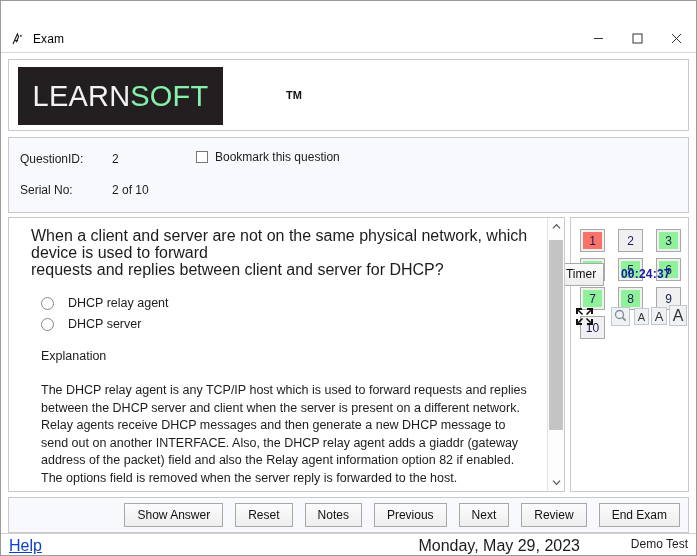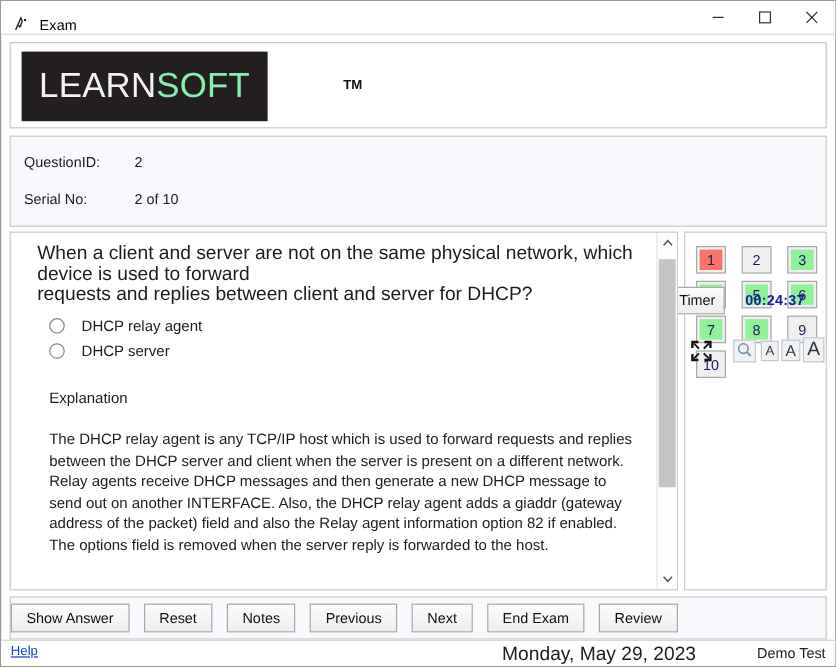--- a/index.html
+++ b/index.html
@@ -26,22 +26,23 @@
     flex-direction: column;
   }
 
   
   .titlebar {
     height: 27px;
     flex: 0 0 27px;
     background: #ffffff;
     border-bottom: 1px solid #d6d6d6;
     display: flex;
-    align-items: flex-end;
+    align-items: center;
     position: relative;
+    margin-top: 24px;
   }
   .app-icon {
     width: 16px; height: 16px;
     margin-left: 9px; margin-right: 7px;
     position: relative;
     flex: 0 0 16px;
   }
   .title-text {
     font-size: 12px;
     color: #000000;
@@ -242,21 +243,21 @@
     font-size: 16px;
     line-height: 17px;
     color: #1c1c1c;
     white-space: pre-line;
   }
   .options {
     margin-top: 11px;
   }
   .option {
     display: flex;
-    align-items: flex-start;
+    align-items: flex-end;
     gap: 14px;
     height: 21px;
     padding-left: 10px;
   }
   .radio {
     width: 11px; height: 11px;
     border: 1px solid #888;
     border-radius: 50%;
     background: #fff;
     flex: 0 0 11px;
@@ -337,21 +338,21 @@
   
   .toolbar {
     margin: 5px 7px 0 7px;
     height: 36px;
     flex: 0 0 36px;
     border: 1px solid #c9c9c9;
     background: #f7f9fc;
     box-sizing: border-box;
     display: flex;
     align-items: center;
-    justify-content: flex-start;
+    justify-content: flex-end;
     gap: 12px;
     padding-right: 8px;
   }
   .tbtn {
     height: 24px;
     min-width: 45px;
     line-height: 22px;
     padding: 0 12px;
   }
 
@@ -359,21 +360,21 @@
   .statusbar {
     flex: 0 0 21px;
     height: 21px;
     background: #ffffff;
     border-top: 1px solid #d0d0d0;
     position: relative;
   }
   .help-link {
     position: absolute;
     left: 8px; top: 3px;
-    font-size: 11px;
+    font-size: 16px;
     color: #0b3fd0;
     text-decoration: underline;
   }
   .status-date {
     position: absolute;
     right: 116px; top: 3px;
     font-size: 16px;
     color: #1c1c1c;
     white-space: nowrap;
   }
@@ -427,20 +428,24 @@
     </div>
     <div class="tm">TM</div>
   </div>
 
   <div class="infopanel">
     <div class="lbl qid-label">QuestionID:</div>
     <div class="lbl qid-value">2</div>
     <div class="lbl sn-label">Serial No:</div>
     <div class="lbl sn-value">2 of 10</div>
 
+    <div class="bookmark">
+      <span class="cbox"></span>
+      <span class="bookmark-label">Bookmark this question</span>
+    </div>
 
     <div class="btn flashcard-btn">Flash Card</div>
     <div class="btn pausetimer-btn">Pause Timer</div>
     <div class="timer">00:24:37</div>
 
     <div class="toggle"></div>
 
     <span class="expand-icon">
       <svg width="19" height="19" viewBox="0 0 19 19">
         <path d="M2 7 V2 H7" fill="none" stroke="#111" stroke-width="2"></path>
@@ -535,22 +540,22 @@
       </div>
     </div>
   </div>
 
   <div class="toolbar">
     <div class="btn tbtn">Show Answer</div>
     <div class="btn tbtn">Reset</div>
     <div class="btn tbtn">Notes</div>
     <div class="btn tbtn">Previous</div>
     <div class="btn tbtn">Next</div>
+    <div class="btn tbtn">Review</div>
     <div class="btn tbtn">End Exam</div>
-    <div class="btn tbtn">Review</div>
   </div>
 
   <div class="statusbar">
     <a class="help-link" href="#">Help</a>
     <div class="status-date">Monday, May 29, 2023</div>
     <div class="status-test">Demo Test</div>
   </div>
 
 </div>
 

